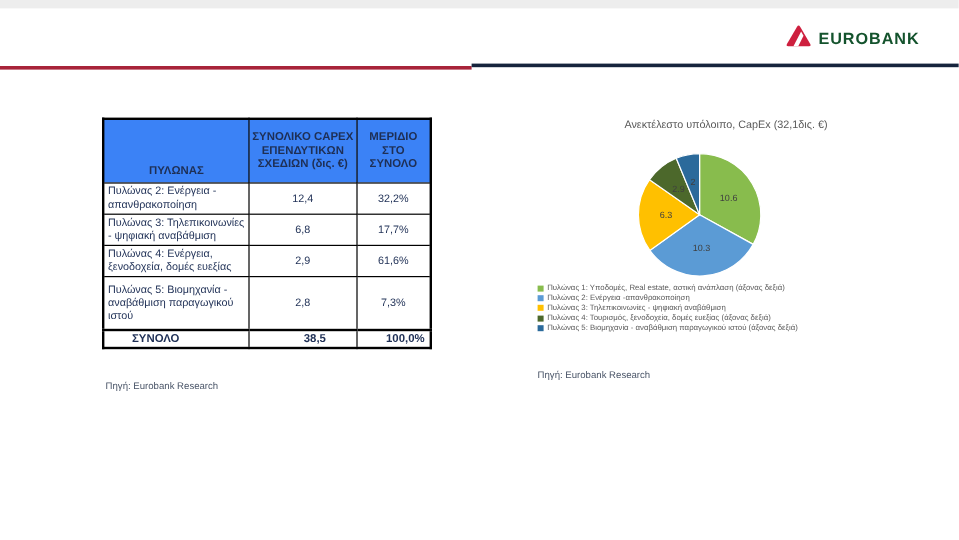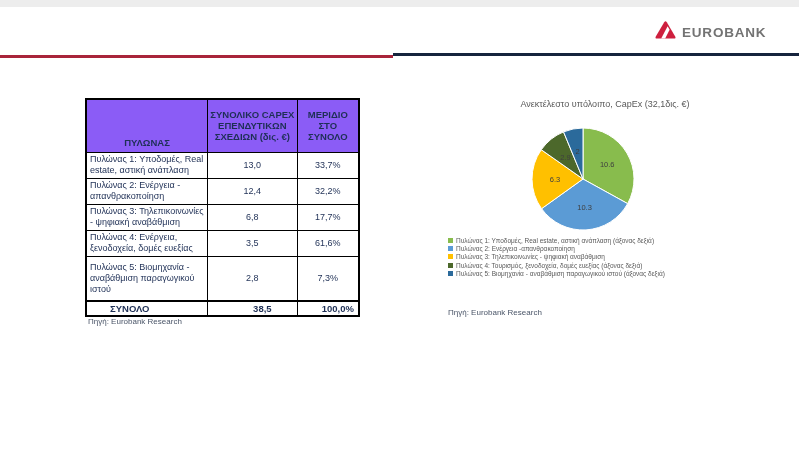--- a/index.html
+++ b/index.html
@@ -4,30 +4,30 @@
 <style>
   * { margin:0; padding:0; box-sizing:border-box; }
   body { font-family:"Liberation Sans", sans-serif; background:#ffffff; }
   #slide { position:relative; width:799px; height:450px; background:#ffffff; overflow:hidden; }
 
   .top-strip { position:absolute; left:0; top:0; width:799px; height:7px; background:#ededed; }
 
   .slide-title { position:absolute; left:14px; top:22px; font-size:15.5px; color:#1c2b4a; letter-spacing:0.2px; }
 
   .logo { position:absolute; left:655px; top:20px; display:flex; align-items:center; gap:6px; }
-  .logo-text { font-size:13.5px; font-weight:bold; color:#737373; letter-spacing:0.8px; }
+  .logo-text { font-size:13.5px; font-weight:bold; color:#14532d; letter-spacing:0.8px; }
 
   .divider-red  { position:absolute; left:0;   top:55px; width:393px; height:3px; background:#a8243a; }
   .divider-navy { position:absolute; left:393px; top:53px; width:406px; height:3px; background:#16243d; }
 
   
   table.inv-table { position:absolute; left:85px; top:98px; width:275px;
     border-collapse:collapse; border:2px solid #000; font-size:9px; color:#1e2f55; }
   .inv-table th, .inv-table td { border:1px solid #000; line-height:1.2; }
-  .inv-table th { background:#8b5cf6; font-weight:bold; font-size:9.5px; text-align:center; padding:0 2px; }
+  .inv-table th { background:#3b82f6; font-weight:bold; font-size:9.5px; text-align:center; padding:0 2px; }
   .inv-table th.col-pillar { vertical-align:bottom; padding-bottom:3px; }
   .inv-table td { padding:1px 3px; }
   .inv-table td.cell-pillar { text-align:left; vertical-align:middle; }
   .inv-table td.cell-num { text-align:center; vertical-align:middle; }
   .inv-table tr.total-row td { font-weight:bold; border-top:2px solid #000; font-size:9.5px;padding-left:23px; }
   .inv-table tr.row-h1 td { height:26px; }
   .inv-table tr.row-h2 td { height:45px;margin-left:20px; }
   .inv-table tr.total-row td { height:14px; }
 
   .table-source { position:absolute; left:88px; top:317px; font-size:8px; color:#4a5568; }
@@ -72,37 +72,32 @@
         <col style="width:90px">
         <col style="width:62px">
       </colgroup>
     <tbody>
         <tr>
       <th class="col-pillar" style="height:53px">ΠΥΛΩΝΑΣ</th>
       <th>ΣΥΝΟΛΙΚΟ CAPEX ΕΠΕΝΔΥΤΙΚΩΝ ΣΧΕΔΙΩΝ (δις. €)</th>
       <th>ΜΕΡΙΔΙΟ ΣΤΟ ΣΥΝΟΛΟ</th>
     </tr>
     <tr class="row-h1">
-      <td class="cell-pillar">Πυλώνας 1: Υποδομές, Real estate, αστική ανάπλαση</td>
-      <td class="cell-num">13,0</td>
-      <td class="cell-num">33,7%</td>
-    </tr>
-    <tr class="row-h1">
       <td class="cell-pillar">Πυλώνας 2: Ενέργεια - απανθρακοποίηση</td>
       <td class="cell-num">12,4</td>
       <td class="cell-num">32,2%</td>
     </tr>
     <tr class="row-h1">
       <td class="cell-pillar">Πυλώνας 3: Τηλεπικοινωνίες - ψηφιακή αναβάθμιση</td>
       <td class="cell-num">6,8</td>
       <td class="cell-num">17,7%</td>
     </tr>
     <tr class="row-h1">
       <td class="cell-pillar">Πυλώνας 4: Ενέργεια, ξενοδοχεία, δομές ευεξίας</td>
-      <td class="cell-num">3,5</td>
+      <td class="cell-num">2,9</td>
       <td class="cell-num">61,6%</td>
     </tr>
     <tr class="row-h2">
       <td class="cell-pillar">Πυλώνας 5: Βιομηχανία - αναβάθμιση παραγωγικού ιστού</td>
       <td class="cell-num">2,8</td>
       <td class="cell-num">7,3%</td>
     </tr>
     <tr class="total-row">
       <td class="cell-pillar">ΣΥΝΟΛΟ</td>
       <td class="cell-num">38,5</td>

